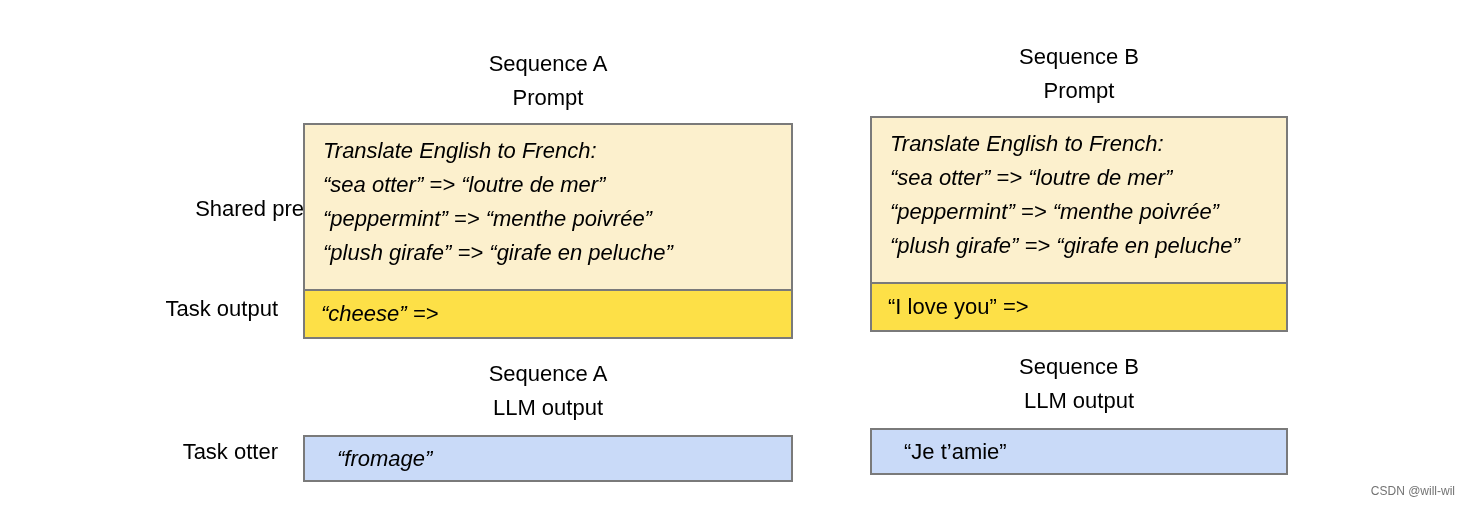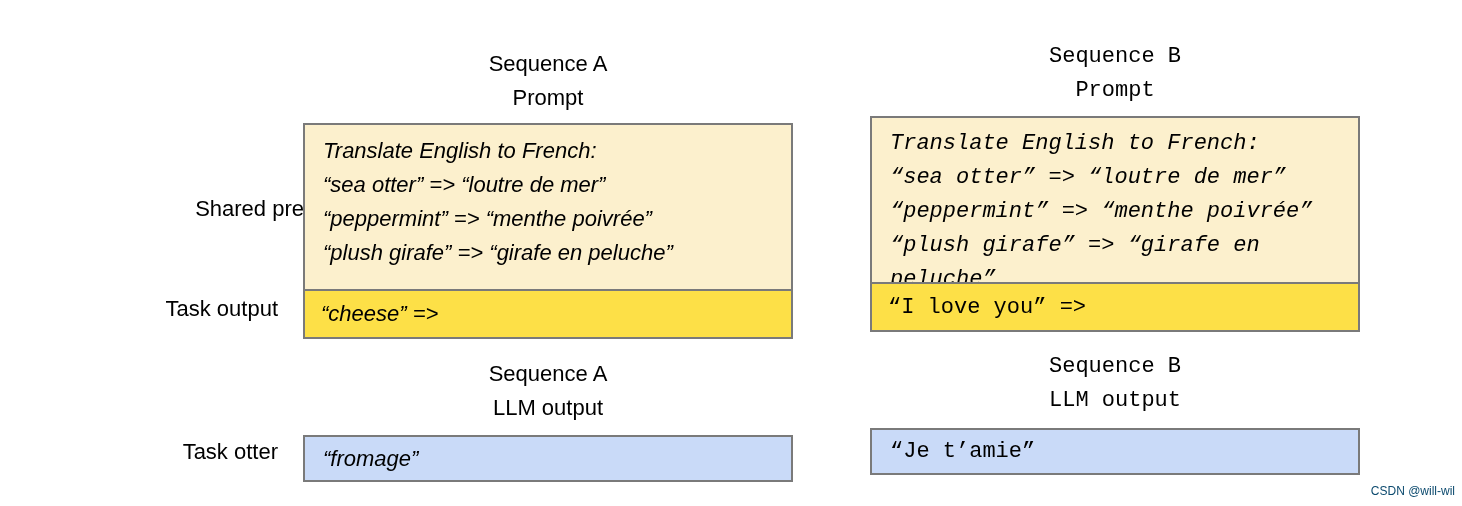--- a/index.html
+++ b/index.html
@@ -7,21 +7,21 @@
     position: relative;
     width: 1462px;
     height: 506px;
     background: #ffffff;
     font-family: "Liberation Sans", "DejaVu Sans", sans-serif;
     color: #000000;
     overflow: hidden;
   }
   .col { position: absolute; top: 0; height: 100%; }
   .col-a { left: 303px; width: 490px; margin-top: 7px; }
-  .col-b { left: 870px; width: 490px; font-family: Liberation Mono, monospace; }
+  .col-b { left: 870px; width: 418px; }
 
   .hdr {
     position: absolute; left: 0; right: 0;
     text-align: center;
     font-size: 22px;
     line-height: 34px;
   }
   .hdr-top    { top: 40px; }
   .hdr-bottom { top: 350px; }
 
@@ -42,40 +42,40 @@
     top: 282px; height: 50px;
     background: #fde047;
     display: flex; align-items: center;
     padding: 0 16px;
     font-size: 22px;
   }
   .output-box {
     top: 428px; height: 47px;
     background: #c9daf8;
     display: flex; align-items: center;
-    padding: 0 18px;
+    padding: 0 32px;
     font-size: 22px;
   }
   .italic { font-style: italic; }
 
   .side-label {
     position: absolute; left: 0; width: 278px;
     text-align: right;
     font-size: 22px;
     line-height: 26px;
   }
   .side-label-prefix { top: 196px; padding-left: 48px; }
   .side-label-input  { top: 296px; }
   .side-label-output { top: 439px; }
 
   .watermark {
     position: absolute;
     right: 7px; bottom: 8px;
     font-size: 12px;
-    color: #0c4a6e;
+    color: #737373;
   }
 </style>
 </head>
 <body>
 
 <div class="canvas">
 
   <div class="side-label side-label-prefix">Shared prefix</div>
   <div class="side-label side-label-input">Task output</div>
   <div class="side-label side-label-output">Task otter</div>

